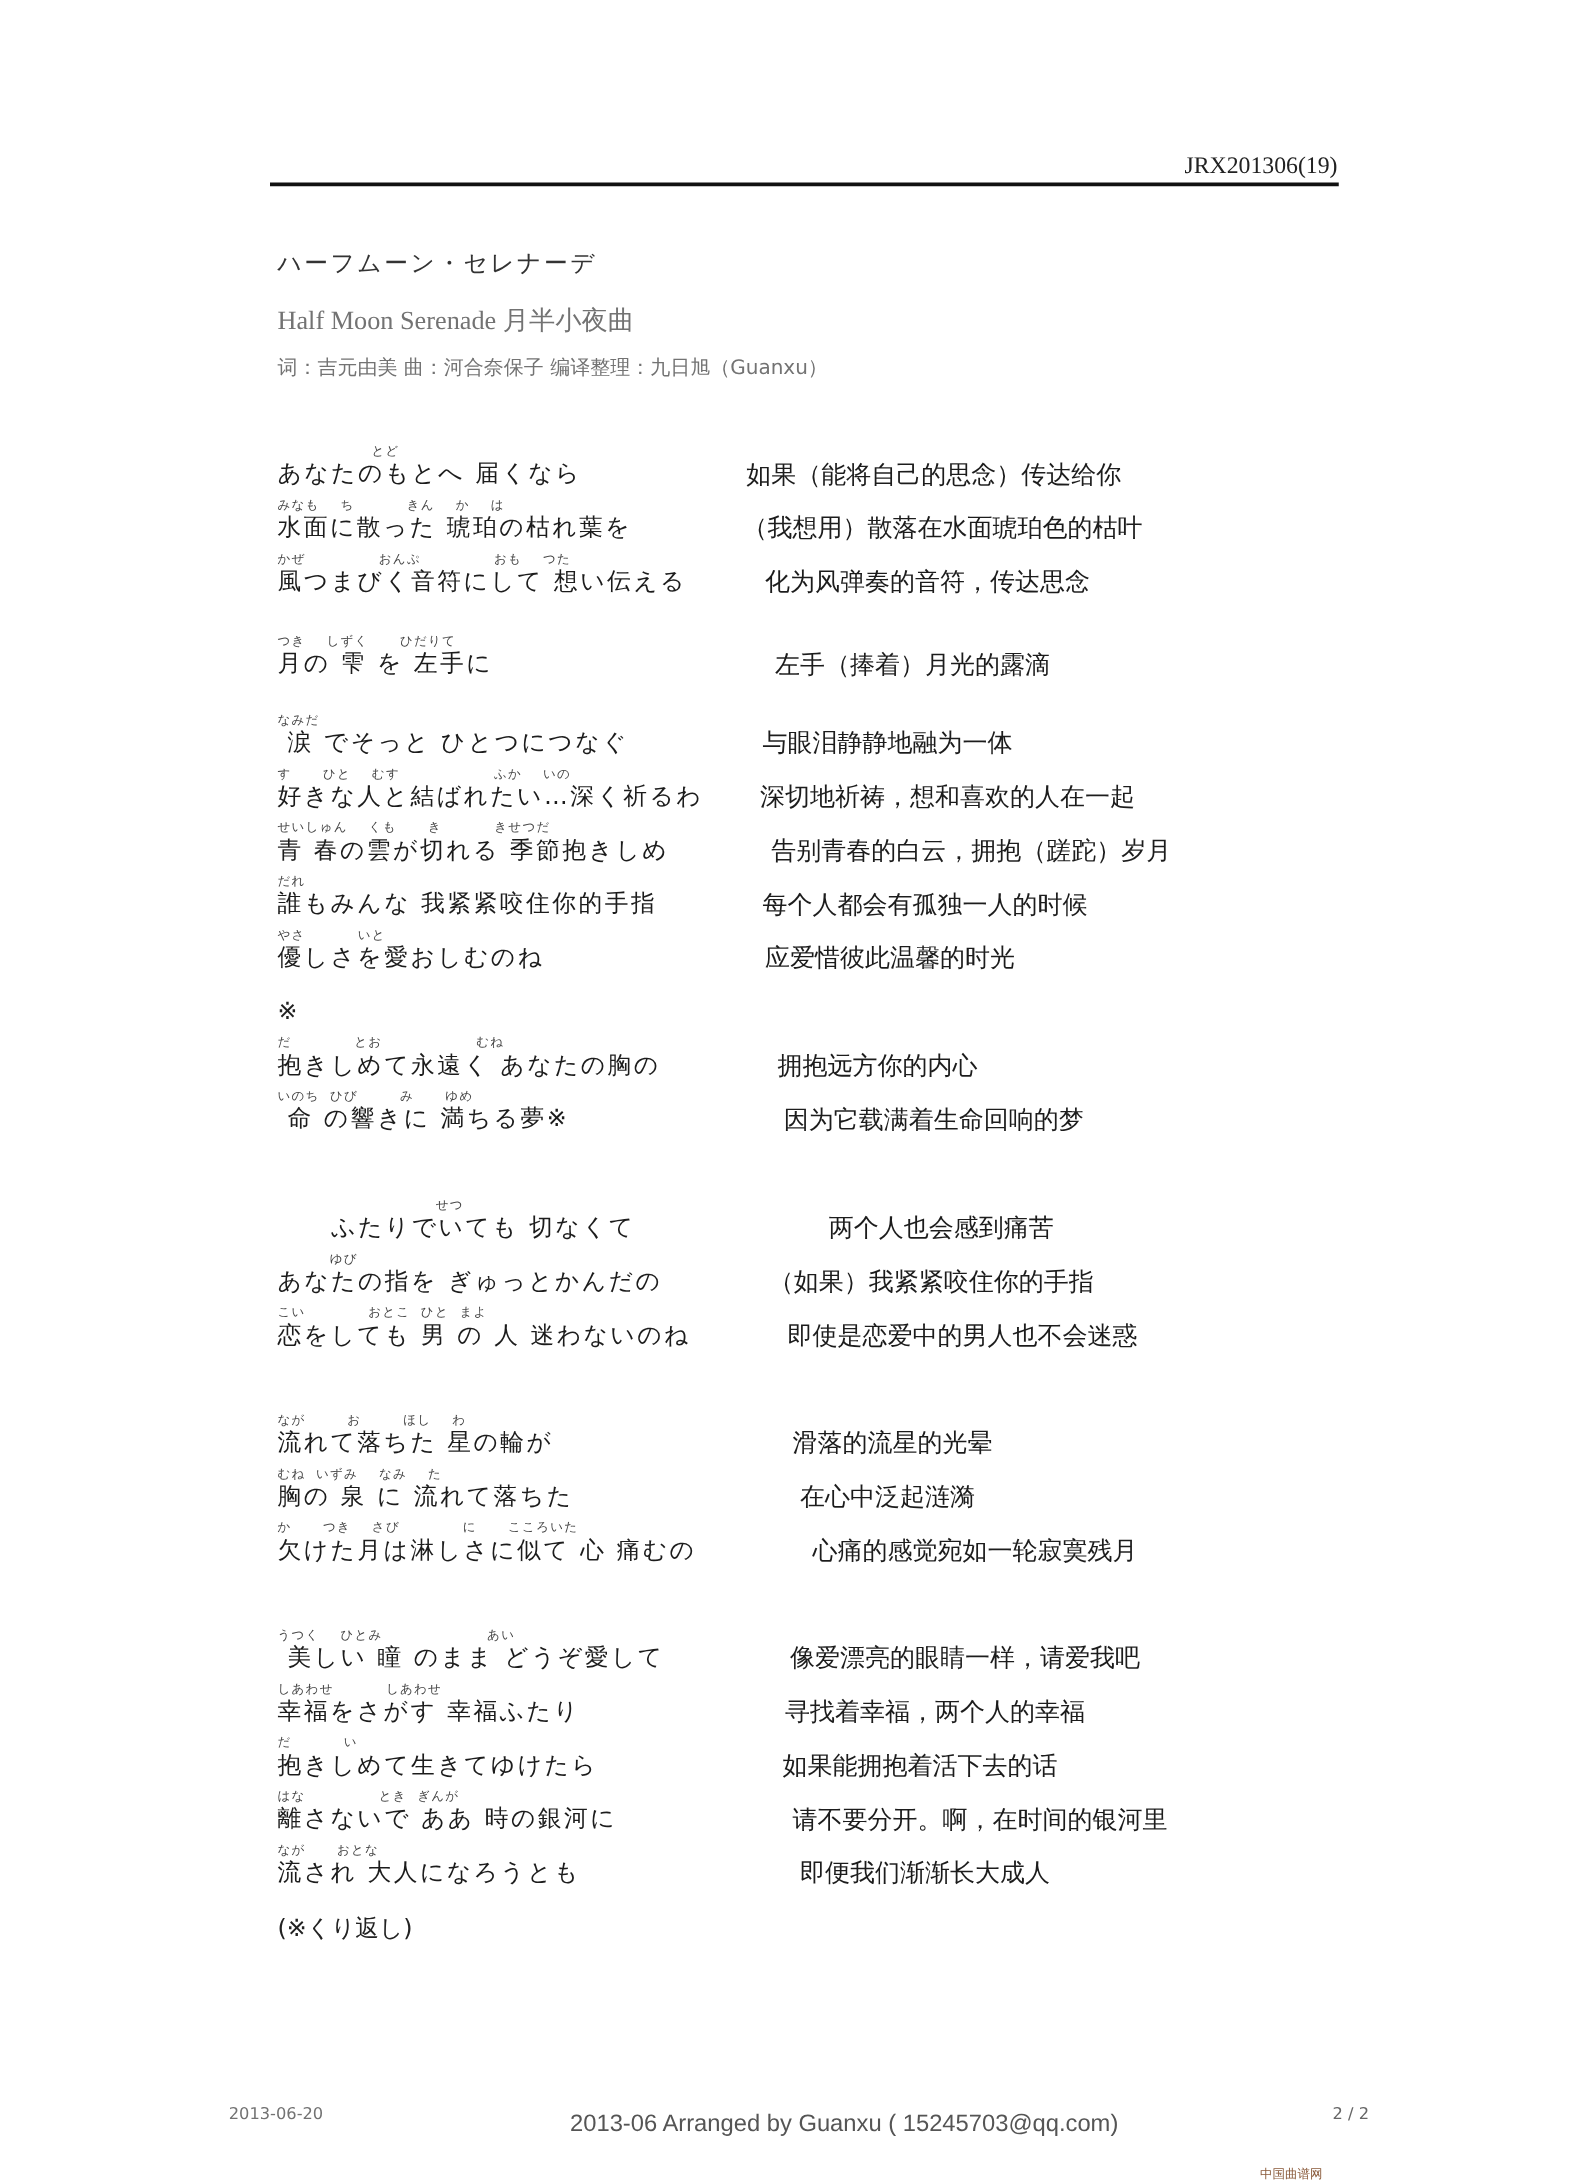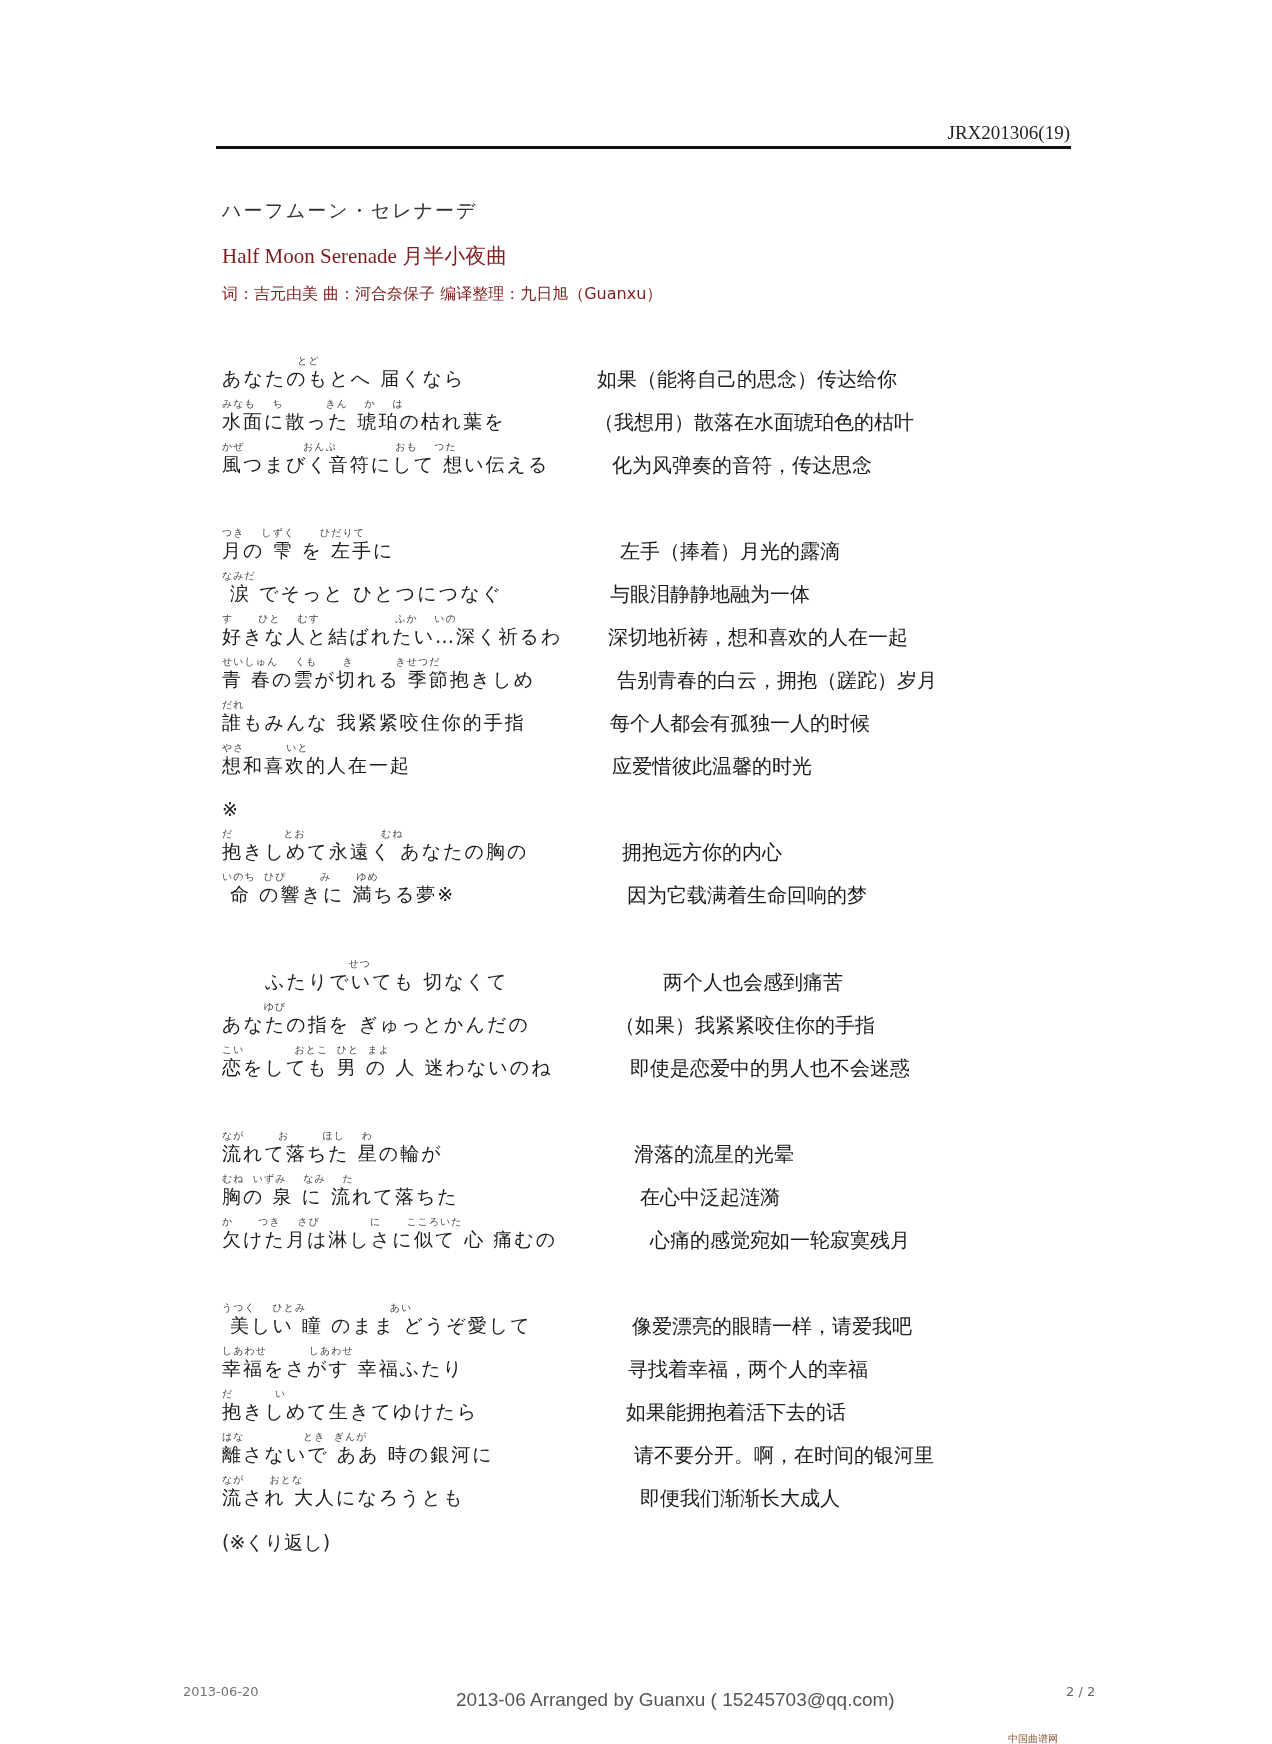--- a/index.html
+++ b/index.html
@@ -1,20 +1,20 @@
 <!DOCTYPE html>
 <html><head>
 <meta charset="utf-8">
 <style>
   html, body { margin:0; padding:0; background:#ffffff; }
   body { width:1272px; height:1744px; position:relative; overflow:hidden;
          font-family:"DejaVu Sans", sans-serif; color:#1a1a1a; }
   .doc-code { position:absolute; right:202px; top:122px; font-family:"Liberation Serif", serif; font-size:19px; color:#222; }
   .header-rule { position:absolute; left:216px; top:146px; width:855px; height:3px; background:#111; }
-  .title { position:absolute; left:222px; font-size:19px; color:#7f1d1d; }
+  .title { position:absolute; left:222px; font-size:19px; color:#737373; }
   .t-jp { top:198px; color:#333; letter-spacing:2px; }
   .t-en { top:242px; font-family:"Liberation Serif", serif; font-size:21px; }
   .t-credit { top:284px; font-size:16px; }
   .row { position:absolute; left:222px; width:800px; height:42px; }
   .ruby { position:absolute; left:0; top:0; font-size:10px; color:#444; white-space:pre; letter-spacing:1px; }
   .jp { position:absolute; left:0; top:12px; font-size:19px; white-space:pre; letter-spacing:2px; color:#1c1c1c; }
   .zh { position:absolute; top:12px; font-size:20px; white-space:pre; color:#1c1c1c; }
   .mark { position:absolute; left:222px; font-size:19px; color:#222; }
   .footer-date { position:absolute; left:183px; top:1684px; font-size:13px; color:#737373; }
   .footer-center { position:absolute; left:456px; top:1689px; font-size:19px; color:#555; font-family:"Liberation Sans", sans-serif; }
@@ -40,21 +40,21 @@
     <div class="row" style="top: 397px;">
       <div class="ruby">みなも    ち          きん    か    は</div>
       <div class="jp">水面に散った 琥珀の枯れ葉を</div>
       <div class="zh" style="left: 372px;">（我想用）散落在水面琥珀色的枯叶</div>
     </div>
     <div class="row" style="top: 440px;">
       <div class="ruby">かぜ              おんぷ              おも    つた</div>
       <div class="jp">風つまびく音符にして 想い伝える</div>
       <div class="zh" style="left: 390px;">化为风弹奏的音符，传达思念</div>
     </div>
-    <div class="row" style="top: 526px;">
+    <div class="row" style="top: 506px;">
       <div class="ruby">つき    しずく      ひだりて</div>
       <div class="jp">月の 雫 を 左手に</div>
       <div class="zh" style="left: 398px;">左手（捧着）月光的露滴</div>
     </div>
     <div class="row" style="top: 569px;">
       <div class="ruby">なみだ</div>
       <div class="jp"> 涙 でそっと ひとつにつなぐ</div>
       <div class="zh" style="left: 388px;">与眼泪静静地融为一体</div>
     </div>
     <div class="row" style="top: 612px;">
@@ -67,21 +67,21 @@
       <div class="jp">青 春の雲が切れる 季節抱きしめ</div>
       <div class="zh" style="left: 395px;">告别青春的白云，拥抱（蹉跎）岁月</div>
     </div>
     <div class="row" style="top: 698px;">
       <div class="ruby">だれ</div>
       <div class="jp">誰もみんな 我紧紧咬住你的手指</div>
       <div class="zh" style="left: 388px;">每个人都会有孤独一人的时候</div>
     </div>
     <div class="row" style="top: 741px;">
       <div class="ruby">やさ          いと</div>
-      <div class="jp">想和喜欢的人在一起</div>
+      <div class="jp">優しさを愛おしむのね</div>
       <div class="zh" style="left: 390px;">应爱惜彼此温馨的时光</div>
     </div>
     <div class="row" style="top: 827px;">
       <div class="ruby">だ            とお                  むね</div>
       <div class="jp">抱きしめて永遠く あなたの胸の</div>
       <div class="zh" style="left: 400px;">拥抱远方你的内心</div>
     </div>
     <div class="row" style="top: 870px;">
       <div class="ruby">いのち  ひび        み      ゆめ</div>
       <div class="jp"> 命 の響きに 満ちる夢※</div>

